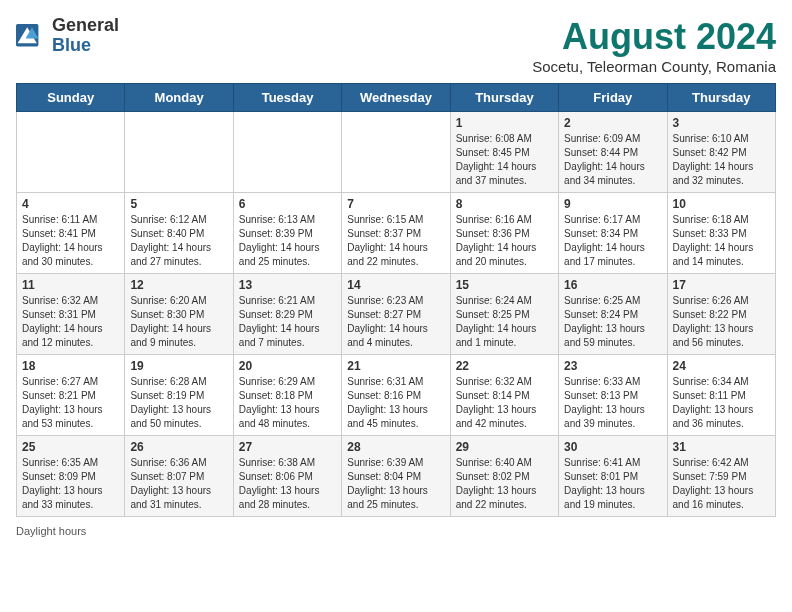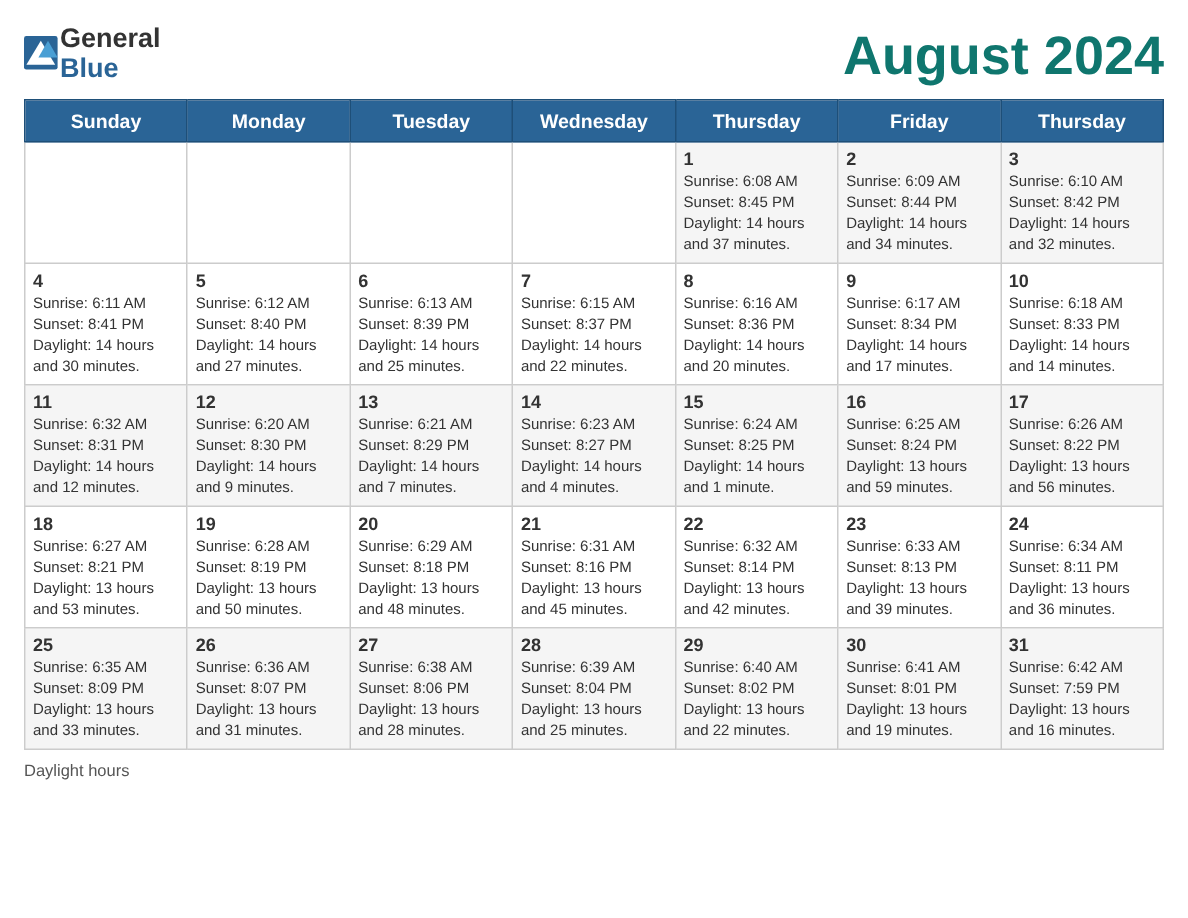--- a/index.html
+++ b/index.html
@@ -12,21 +12,21 @@
     }
     .header {
       display: flex;
       justify-content: space-between;
       align-items: flex-start;
       margin-bottom: 8px;
     }
     .logo {
       display: flex;
       align-items: center;
-      gap: 0;
+      gap: 12px;
     }
     .logo-text-general {
       font-size: 18px;
       font-weight: bold;
       color: #333;
       line-height: 1.1;
     }
     .logo-text-blue {
       font-size: 18px;
       font-weight: bold;
@@ -111,20 +111,21 @@
     </svg>
     <div>
       <div style="display:flex;flex-direction:column;line-height:1.2">
         <span class="logo-text-general">General</span>
         <span class="logo-text-blue">Blue</span>
       </div>
     </div>
   </div>
   <div class="title-block">
     <div class="cal-title">August 2024</div>
+    <div class="cal-subtitle">Socetu, Teleorman County, Romania</div>
   </div>
 </div>
 
 <table class="calendar">
   <thead>
     <tr>
     <th>Sunday</th>
         <th>Monday</th>
         <th>Tuesday</th>
         <th>Wednesday</th>

